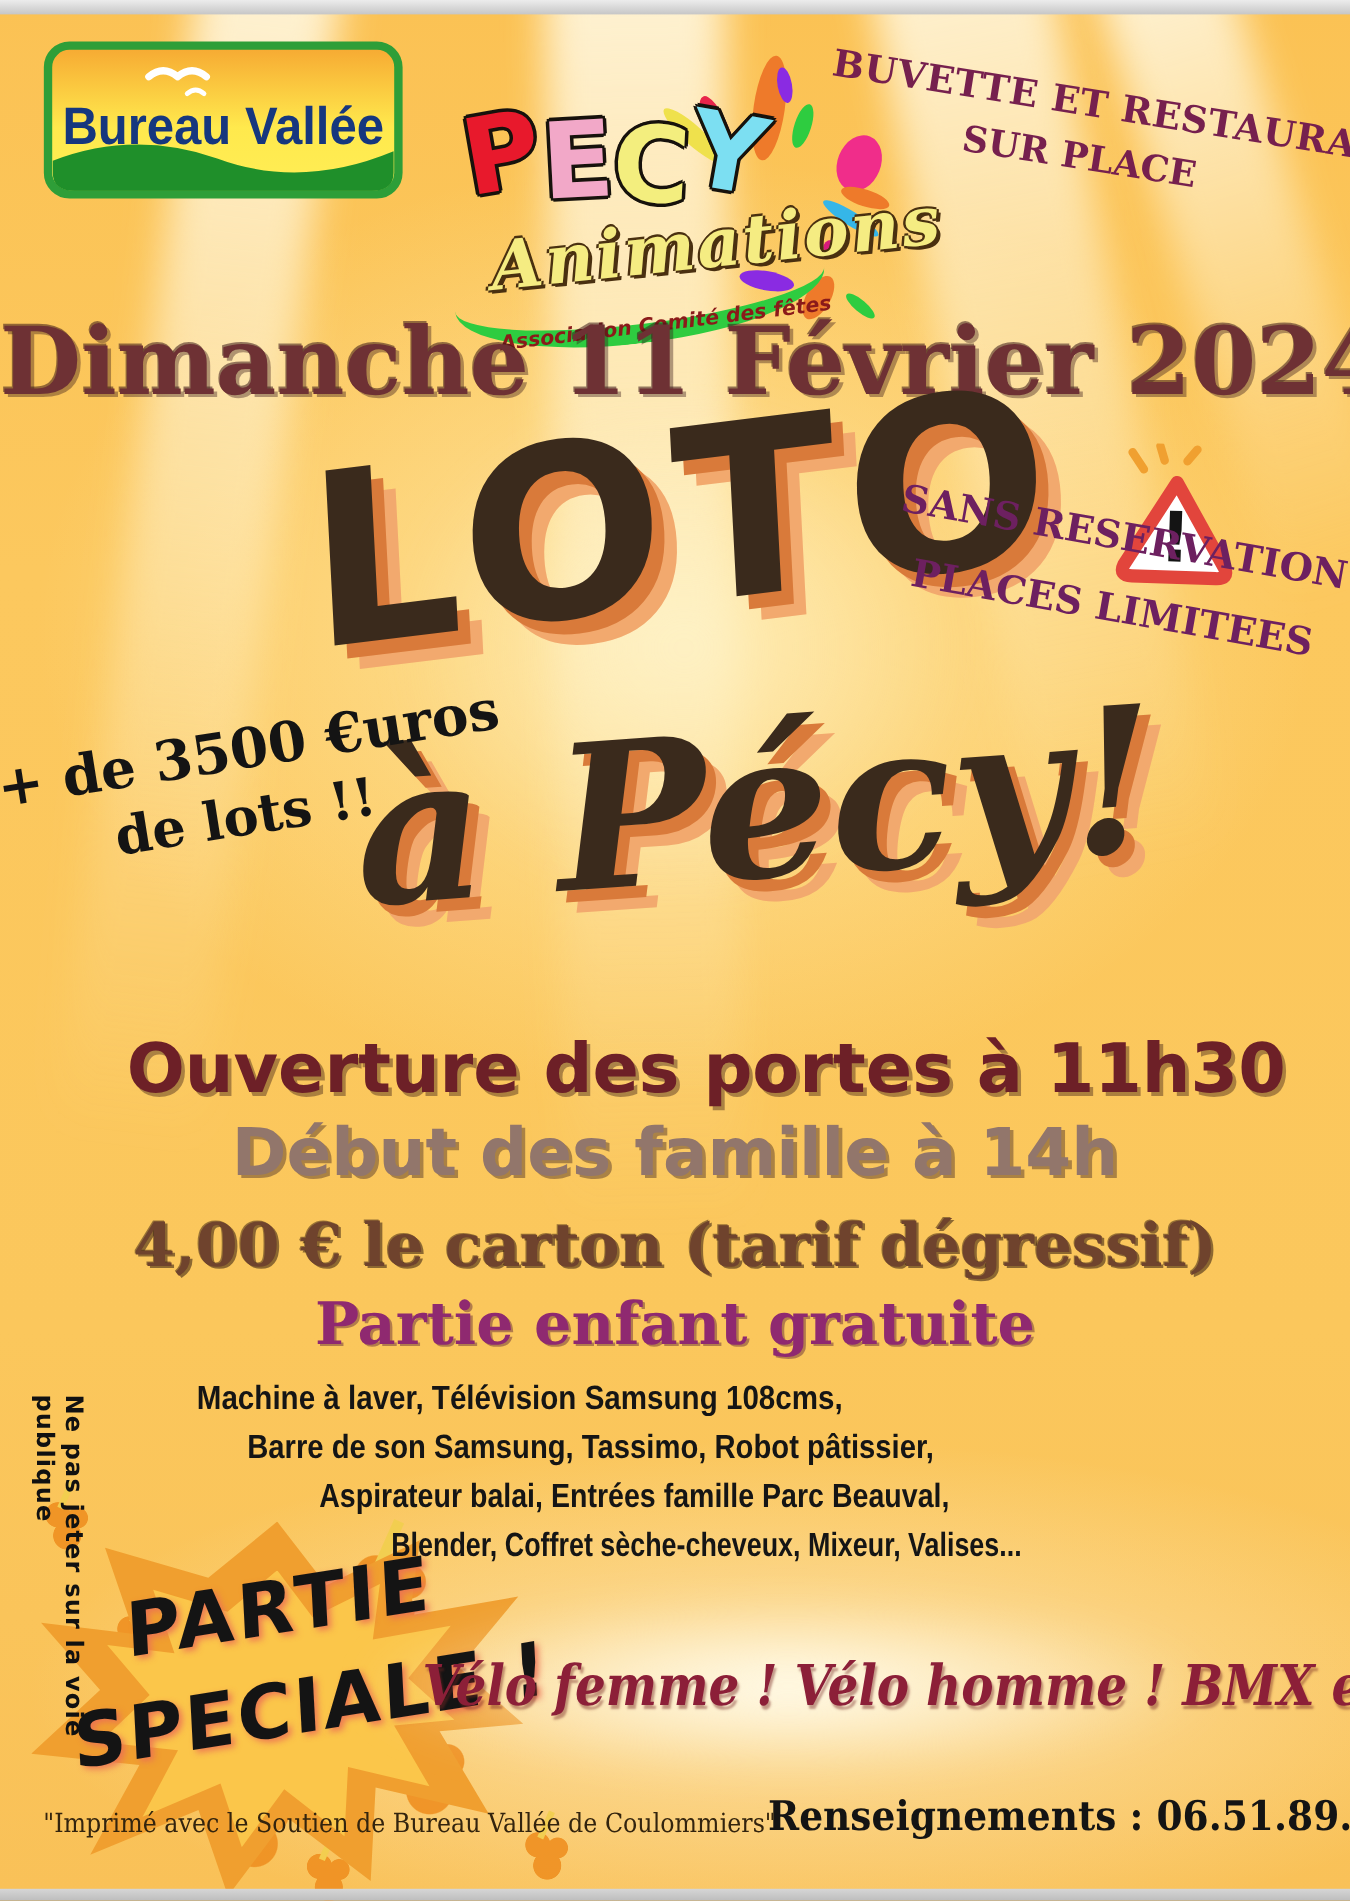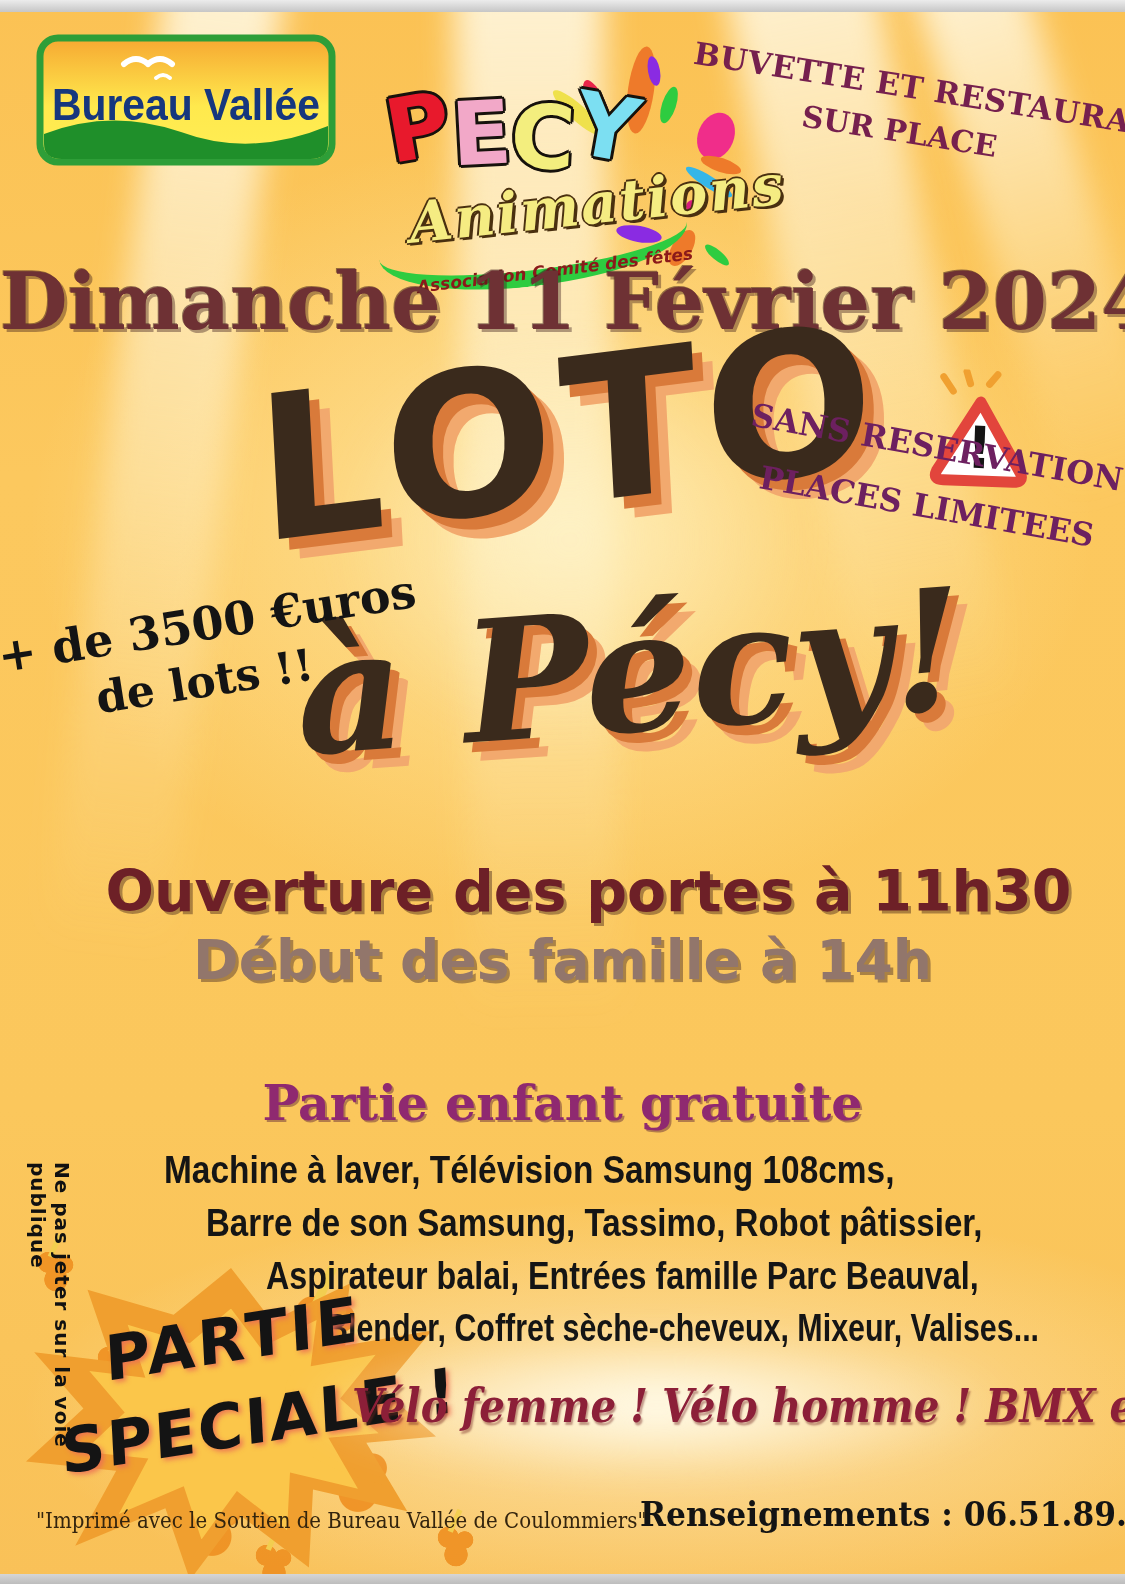--- a/index.html
+++ b/index.html
@@ -91,21 +91,21 @@
      text-shadow:3px 3px 0 rgba(70,45,38,.45);}
   .carton{position:absolute;left:0;top:1008px;width:100%;text-align:center;z-index:5;
      font-family:"DejaVu Serif",serif;font-weight:bold;font-size:50px;color:var(--carton-brown);white-space:nowrap;
      text-shadow:2px 2px 0 rgba(50,26,14,.55), -1px -1px 0 rgba(50,26,14,.5);}
   .kids{position:absolute;left:0;top:1074px;width:100%;text-align:center;z-index:5;
      font-family:"DejaVu Serif",serif;font-weight:bold;font-size:49px;color:var(--kids-magenta);white-space:nowrap;
      text-shadow:2px 2px 0 rgba(70,12,50,.4);}
 
   
   .prizes{position:absolute;left:88px;top:1148px;width:1010px;z-index:5;color:var(--prizes-black);
-     font-family:"Liberation Sans",sans-serif;font-weight:bold;font-size:38px;line-height:1.18;}
+     font-family:"Liberation Sans",sans-serif;font-weight:bold;font-size:28px;line-height:1.18;}
   .prizes div{white-space:nowrap;transform-origin:left center;margin-bottom:8px;}
   .prizes div:nth-child(1){margin-left:76px;transform:scaleX(.88);}
   .prizes div:nth-child(2){margin-left:118px;transform:scaleX(.87);}
   .prizes div:nth-child(3){margin-left:178px;transform:scaleX(.85);}
   .prizes div:nth-child(4){margin-left:238px;transform:scaleX(.80);}
 
   
   .burst{position:absolute;left:26px;top:1268px;width:410px;height:312px;z-index:3;
      background:var(--burst-orange);
      clip-path:polygon(50% 0%,60% 17%,79% 5%,77% 25%,99% 20%,87% 39%,100% 54%,83% 56%,93% 78%,70% 71%,69% 96%,52% 79%,40% 100%,34% 77%,12% 89%,22% 65%,0% 62%,14% 45%,2% 27%,21% 30%,15% 7%,36% 15%);}
@@ -215,20 +215,21 @@
     <div class="l2">PLACES LIMITEES</div>
   </div>
 
   <div class="lots">
     <div class="l1">+ de 3500 €uros</div>
     <div class="l2">de lots !!</div>
   </div>
 
   <div class="doors">Ouverture des portes à 11h30</div>
   <div class="start">Début des famille à 14h</div>
+  <div class="carton">4,00 € le carton (tarif dégressif)</div>
   <div class="kids">Partie enfant gratuite</div>
 
   <div class="prizes">
     <div>Machine à laver, Télévision Samsung 108cms,</div>
     <div>Barre de son Samsung, Tassimo, Robot pâtissier,</div>
     <div>Aspirateur balai, Entrées famille Parc Beauval,</div>
     <div>Blender, Coffret sèche-cheveux, Mixeur, Valises...</div>
   </div>
 
   <div class="doodle small" style="left:20px;top:1235px"></div>

